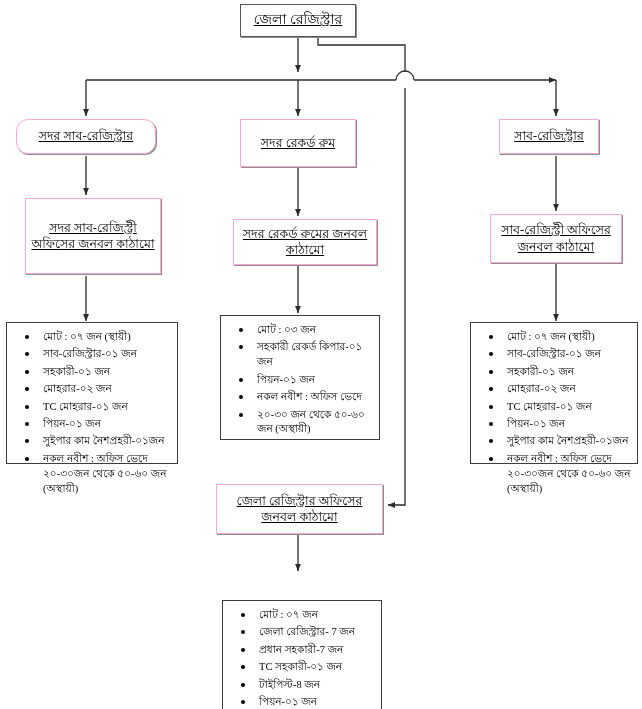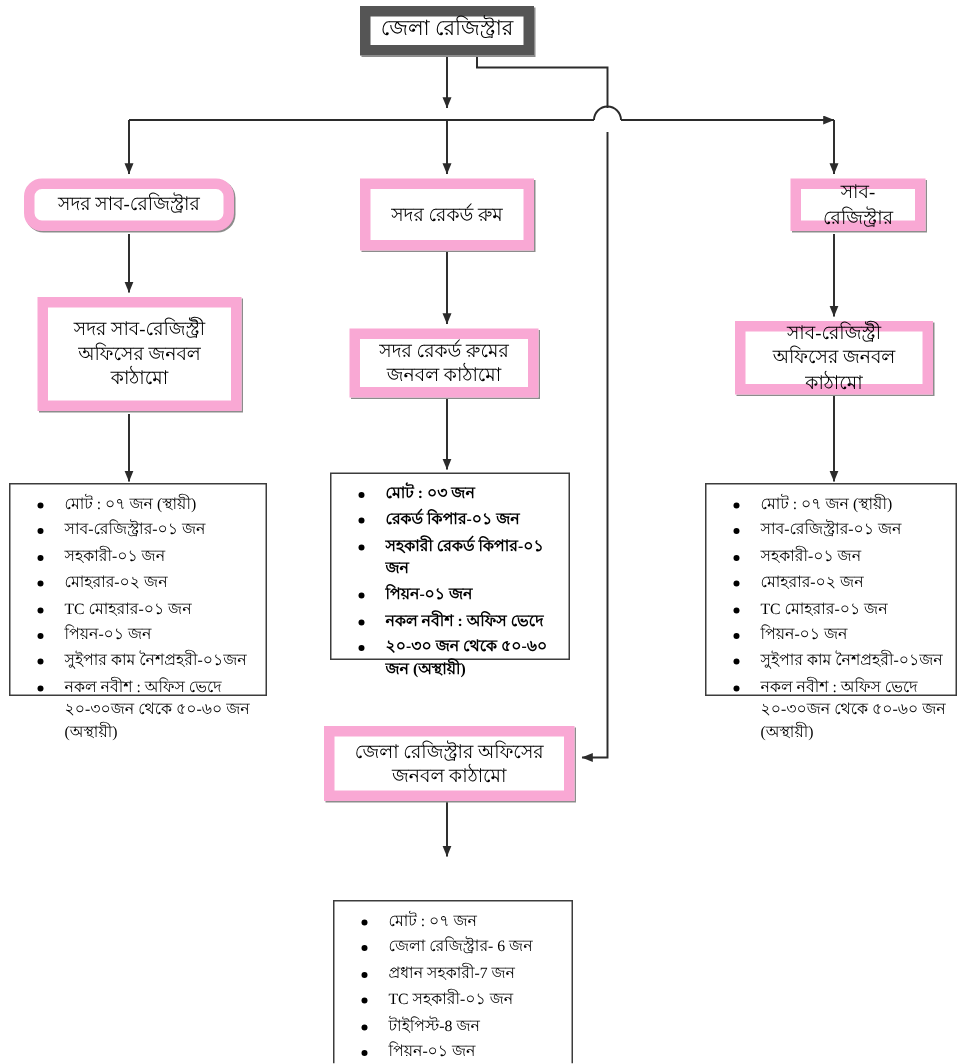--- a/index.html
+++ b/index.html
@@ -23,30 +23,31 @@
     position: absolute;
     left: 0;
     top: 0;
     width: 642px;
     height: 709px;
     pointer-events: none;
   }
   .node {
     position: absolute;
     box-sizing: border-box;
-    border: 7px solid #f9a8d4;
+    border: 1px solid #f9a8d4;
     background: #ffffff;
     display: flex;
     align-items: center;
     justify-content: center;
     text-align: center;
     line-height: 1.32;
     font-size: 12.5px;
     padding: 3px 5px;
     z-index: 2;
+    text-decoration: underline;
   }
   .node.title-node {
     font-size: 14px;
     border-color: #555555;
   }
   .node.shadowed {
     box-shadow: 1px 1px 0 #8c8c8c;
   }
   .listbox {
     position: absolute;
@@ -128,29 +129,29 @@
   </div>
 
   <div class="node shadowed" style="left:16px; top:119px; width:140px; height:35px;border-radius:12px;">
     <span>সদর সাব-রেজিস্ট্রার</span>
   </div>
 
   <div class="node shadowed" style="left:240px; top:119px; width:116px; height:48px;">
     <span>সদর রেকর্ড রুম</span>
   </div>
 
-  <div class="node shadowed" style="left:499px; top:119px; width:90px; height:35px;margin-left:28px;">
+  <div class="node shadowed" style="left:499px; top:119px; width:100px; height:35px;">
     <span>সাব-রেজিস্ট্রার</span>
   </div>
 
   <div class="node shadowed" style="left:25px; top:198px; width:136px; height:76px;">
     <span>সদর সাব-রেজিস্ট্রী অফিসের জনবল কাঠামো</span>
   </div>
 
-  <div class="node shadowed" style="left:233px; top:219px; width:126px; height:46px;">
+  <div class="node shadowed" style="left:233px; top:219px; width:144px; height:46px;">
     <span>সদর রেকর্ড রুমের জনবল কাঠামো</span>
   </div>
 
   <div class="node shadowed" style="left:216px; top:484px; width:167px; height:50px;">
     <span>জেলা রেজিস্ট্রার অফিসের জনবল কাঠামো</span>
   </div>
 
   <div class="node shadowed" style="left:490px; top:214px; width:132px; height:49px;">
     <span>সাব-রেজিস্ট্রী অফিসের জনবল কাঠামো</span>
   </div>
@@ -161,24 +162,23 @@
         <li>সাব-রেজিস্ট্রার-০১ জন</li>
         <li>সহকারী-০১ জন</li>
         <li>মোহরার-০২ জন</li>
         <li>TC মোহরার-০১ জন</li>
         <li>পিয়ন-০১ জন</li>
         <li>সুইপার কাম নৈশপ্রহরী-০১জন</li>
         <li>নকল নবীশ : অফিস ভেদে ২০-৩০জন থেকে ৫০-৬০ জন (অস্থায়ী)</li>
       </ul>
   </div>
 
-  <div class="listbox" style="left:220px; top:315px; width:160px; height:125px;font-weight:bold;">
+  <div class="listbox" style="left:220px; top:315px; width:160px; height:125px;">
     <ul>
         <li>মোট : ০৩ জন</li>
-        <li>রেকর্ড কিপার-০১ জন</li>
         <li>সহকারী রেকর্ড কিপার-০১ জন</li>
         <li>পিয়ন-০১ জন</li>
         <li>নকল নবীশ : অফিস ভেদে</li>
         <li>২০-৩০ জন থেকে ৫০-৬০ জন (অস্থায়ী)</li>
       </ul>
   </div>
 
   <div class="listbox" style="left:470px; top:322px; width:168px; height:142px;">
     <ul>
         <li>মোট : ০৭ জন (স্থায়ী)</li>
@@ -188,21 +188,21 @@
         <li>TC মোহরার-০১ জন</li>
         <li>পিয়ন-০১ জন</li>
         <li>সুইপার কাম নৈশপ্রহরী-০১জন</li>
         <li>নকল নবীশ : অফিস ভেদে ২০-৩০জন থেকে ৫০-৬০ জন (অস্থায়ী)</li>
       </ul>
   </div>
 
   <div class="listbox" style="left:222px; top:572px; width:160px; height:130px;margin-top:28px;">
     <ul>
         <li>মোট : ০৭ জন</li>
-        <li>জেলা রেজিস্ট্রার- 6 জন</li>
+        <li>জেলা রেজিস্ট্রার- 7 জন</li>
         <li>প্রধান সহকারী-7 জন</li>
         <li>TC সহকারী-০১ জন</li>
         <li>টাইপিস্ট-8 জন</li>
         <li>পিয়ন-০১ জন</li>
         <li>নৈশ প্রহরী-০১ জন</li>
         <li>সুইপার-০১ জন</li>
       </ul>
   </div>
 
 </div>

